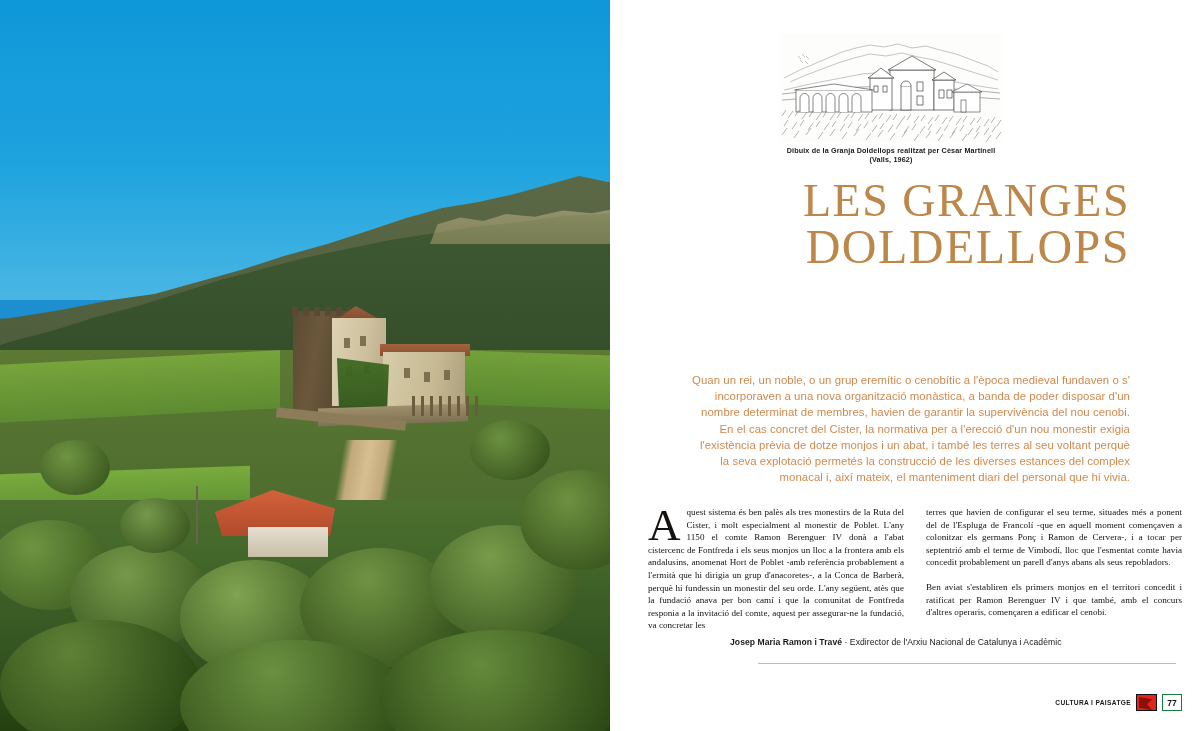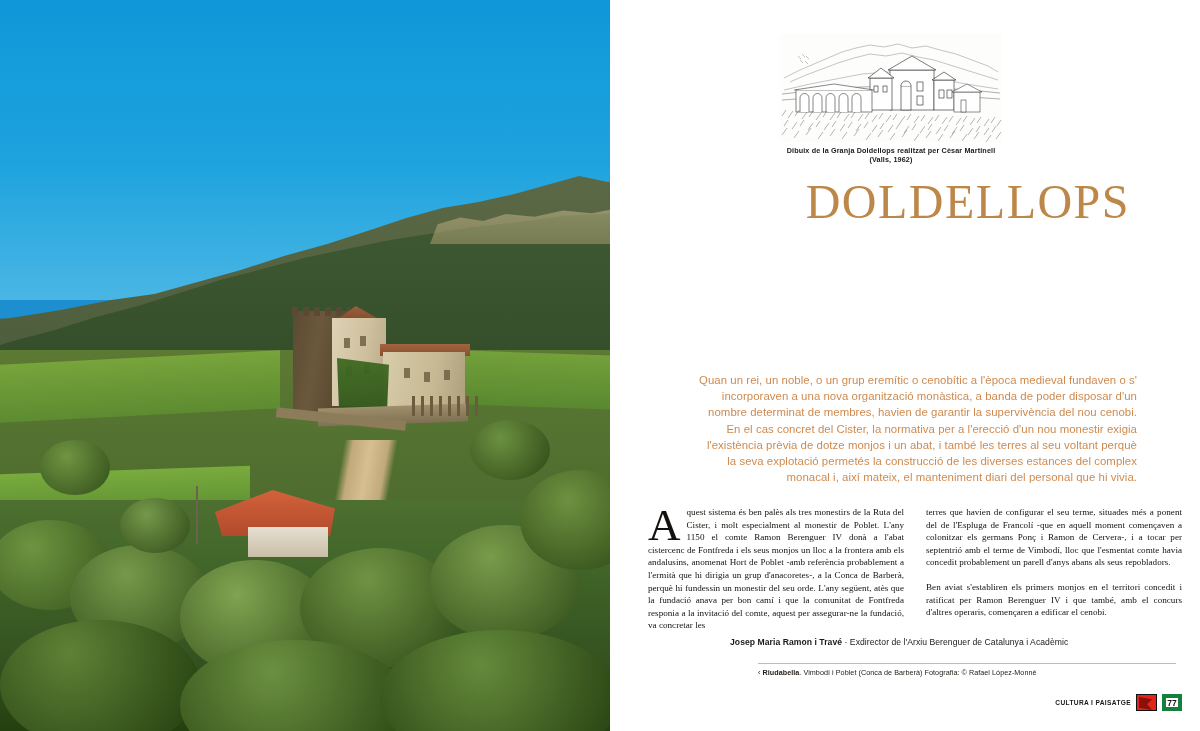--- a/index.html
+++ b/index.html
@@ -190,21 +190,20 @@
   .title .ln3 { font-size: 48px; }
 
   .intro {
     position: absolute; left: 80px; top: 372px; width: 440px;
     text-align: right;
     color: #cf8a4f;
     font-family: "Liberation Sans", sans-serif;
     font-size: 11.4px;
     line-height: 16.2px;
     letter-spacing: .05px;
-    margin-left: 7px;
   }
 
   .columns {
     position: absolute; left: 38px; top: 506px; width: 534px;
     display: flex; gap: 22px;
   }
   .col { width: 256px; }
   .body-p {
     font-family: "Liberation Serif", serif;
     font-size: 9.1px;
@@ -264,21 +263,21 @@
     overflow: hidden;
   }
   .flag-badge::after {
     content: ""; position: absolute; left: 2px; top: 2px;
     width: 13px; height: 13px;
     background: #8c0f0a;
     clip-path: polygon(0% 0%, 100% 18%, 62% 55%, 100% 100%, 0% 82%);
   }
   .page-num {
     width: 20px; height: 17px;
-    border: 4px solid #15803d;
+    border: 1px solid #15803d;
     display: flex; align-items: center; justify-content: center;
     font-family: "Liberation Sans", sans-serif;
     font-size: 8.5px; font-weight: bold; color: #111;
     background: #fff;
   }
 </style>
 </head>
 <body>
 
 <div class="page">
@@ -401,42 +400,42 @@
                    M182 107 l5 -7 M194 105 l5 -7 M206 108 l5 -7 M216 105 l5 -7"></path>
         </g>
         <g stroke="#2e2e2b" stroke-width="0.4" opacity="0.7">
           <path d="M18 22 l3 3 M22 20 l3 3 M26 22 l3 3 M20 26 l3 3 M25 27 l3 3"></path>
         </g>
       </svg>
       <div class="engraving-caption">Dibuix de la Granja Doldellops realitzat per Cèsar Martinell (Valls, 1962)</div>
     </div>
 
     <div class="title">
+      <span class="ln ln1">LES GRANGES</span>
       <span class="ln ln3">DOLDELLOPS</span>
     </div>
 
     <div class="intro">Quan un rei, un noble, o un grup eremític o cenobític a l'època medieval fundaven o s' incorporaven a una nova organització monàstica, a banda de poder disposar d'un nombre determinat de membres, havien de garantir la supervivència del nou cenobi. En el cas concret del Cister, la normativa per a l'erecció d'un nou monestir exigia l'existència prèvia de dotze monjos i un abat, i també les terres al seu voltant perquè la seva explotació permetés la construcció de les diverses estances del complex monacal i, així mateix, el manteniment diari del personal que hi vivia.</div>
 
     <div class="columns">
       <div class="col">
         <p class="body-p dropcap-para">Aquest sistema és ben palès als tres monestirs de la Ruta del Cister, i molt especialment al monestir de Poblet. L'any 1150 el comte Ramon Berenguer IV donà a l'abat cistercenc de Fontfreda i els seus monjos un lloc a la frontera amb els andalusins, anomenat Hort de Poblet -amb referència probablement a l'ermità que hi dirigia un grup d'anacoretes-, a la Conca de Barberà, perquè hi fundessin un monestir del seu orde. L'any següent, atès que la fundació anava per bon camí i que la comunitat de Fontfreda responia a la invitació del comte, aquest per assegurar-ne la fundació, va concretar les</p>
       </div>
       <div class="col">
         <p class="body-p">terres que havien de configurar el seu terme, situades més a ponent del de l'Espluga de Francolí -que en aquell moment començaven a colonitzar els germans Ponç i Ramon de Cervera-, i a tocar per septentrió amb el terme de Vimbodí, lloc que l'esmentat comte havia concedit probablement un parell d'anys abans als seus repobladors.</p>
         <p class="body-p">Ben aviat s'establiren els primers monjos en el territori concedit i ratificat per Ramon Berenguer IV i que també, amb el concurs d'altres operaris, començaren a edificar el cenobi.</p>
       </div>
     </div>
 
     <div class="byline">
-      <b>Josep Maria Ramon i Travé</b><span> · </span><span>Exdirector de l'Arxiu Berenguer de Catalunya i Acadèmic</span>
+      <b>Josep Maria Ramon i Travé</b><span> · </span><span>Exdirector de l'Arxiu Nacional de Catalunya i Acadèmic</span>
     </div>
 
     <div class="photo-caption-wrap">
       <div class="caption-rule"></div>
-      <div class="photo-caption"><span class="arrow">‹ </span><b>Riudabella</b><span>. Vimbodí i Poblet (Conca de Barberà) Fotografia: © Rafael López-Monné</span></div>
     </div>
 
     <div class="footer">
       <span class="footer-label">CULTURA I PAISATGE</span>
       <span class="flag-badge"></span>
       <span class="page-num">77</span>
     </div>
 
   </div>
 </div>

